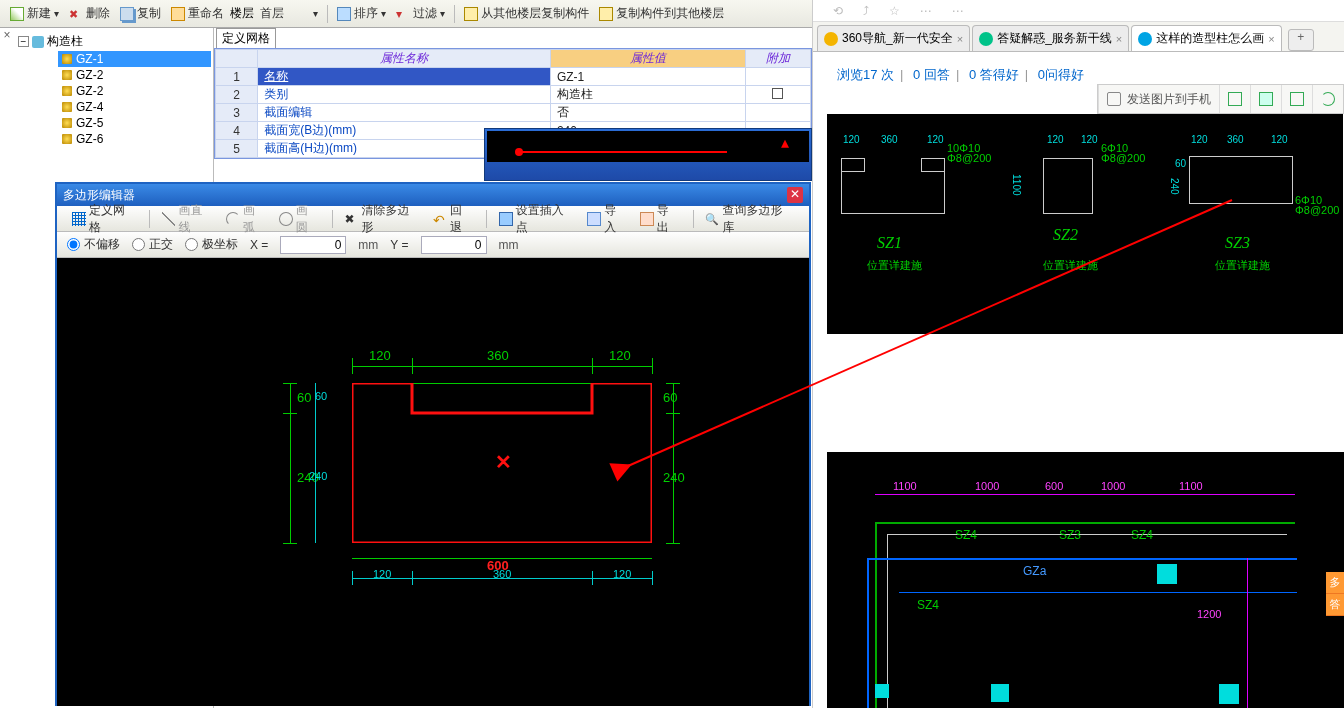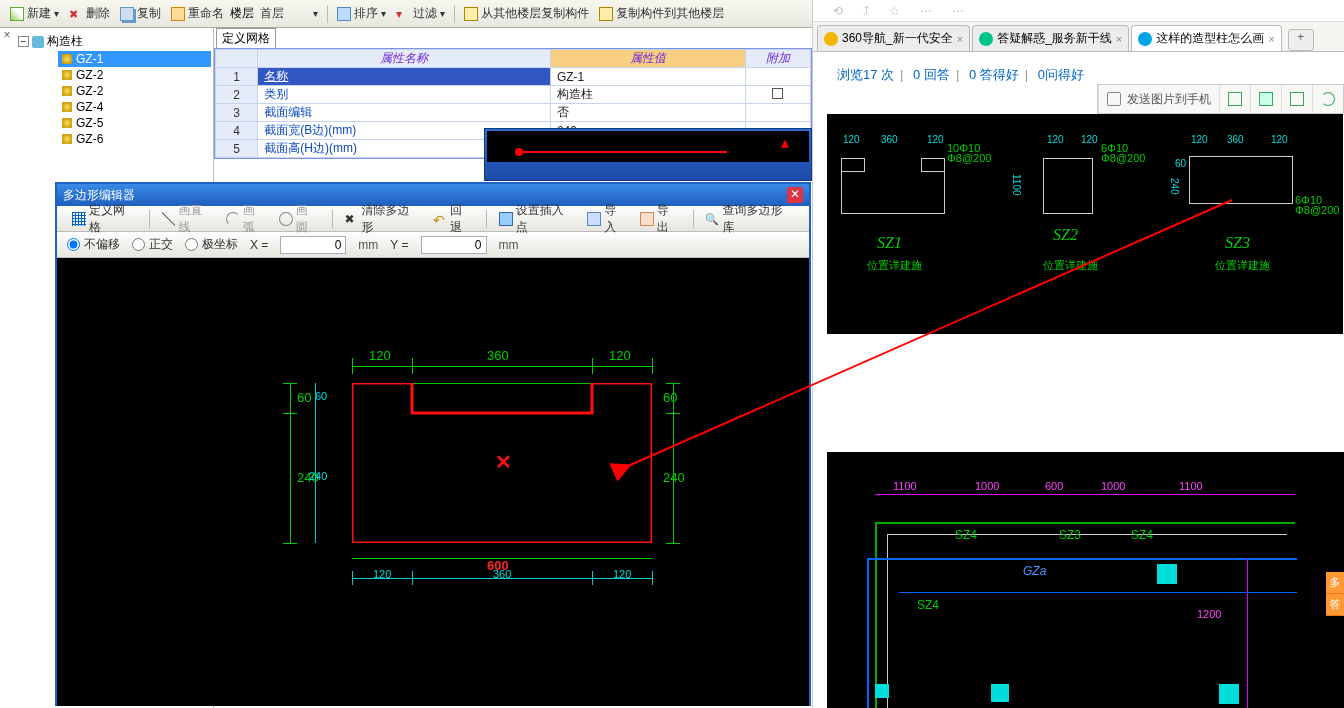--- a/index.html
+++ b/index.html
@@ -133,21 +133,21 @@
 
 
 .cad-bot { position: absolute; left: 14px; top: 400px; width: 520px; height: 256px; background: #000; overflow: hidden; }
 .cad-bot .ln { position: absolute; }
 .pline { background: #d0f; }
 .wline { background: #ccc; }
 .bline { background: #06f; }
 .gline { background: #0a0; }
 .lbl-pink { color: #f4f; font-size: 11px; position: absolute; }
 .lbl-green2 { color: #0c0; font-size: 12px; position: absolute; }
-.lbl-blue { color: #49f; font-size: 12px; position: absolute; font-style: italic; }
+.lbl-blue { color: #49f; font-size: 12px; position: absolute; }
 .cyan-sq { position: absolute; background: #0dd; }
 
 
 .side-orange { position: absolute; right: 0; top: 520px; width: 18px; background: #f93; color: #fff; font-size: 11px; }
 .side-orange div { padding: 3px 3px; border-bottom: 1px solid #e72; text-align: center; }
 
 
 .red-arrow { position: absolute; pointer-events: none; }
 </style>
 </head>

